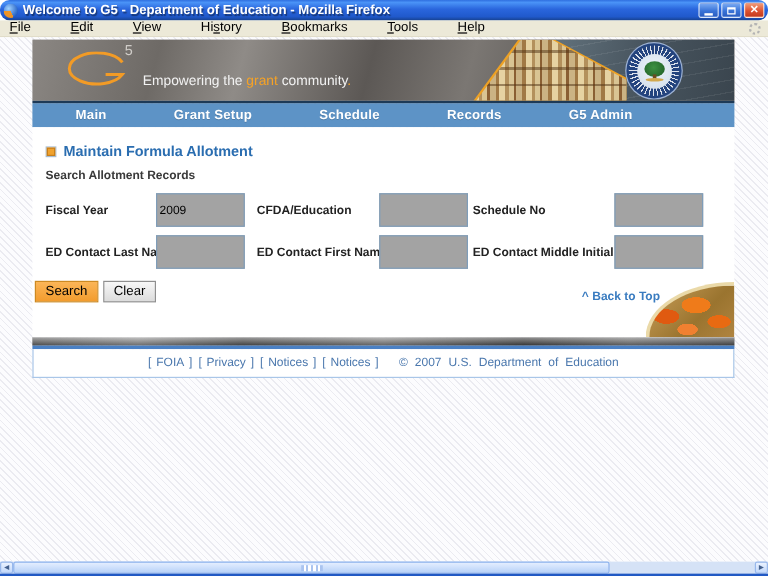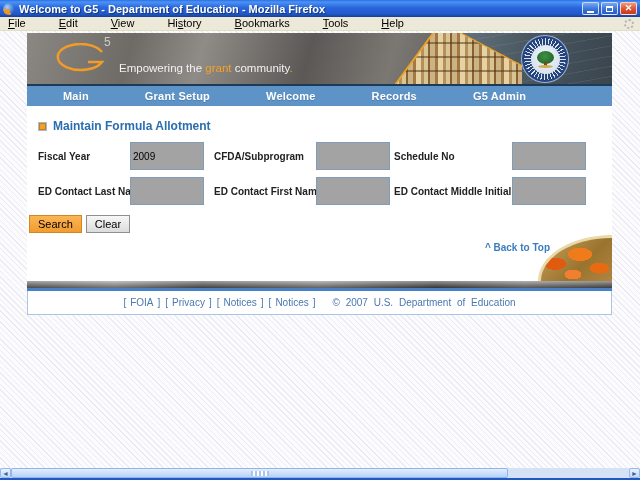--- a/index.html
+++ b/index.html
@@ -2,21 +2,21 @@
 <html style="--accent-orange: #f5a226; --nav-blue: #5d93c6; --title-blue: #2a6db0; --footer-blue: #4a77ad; --titlebar-blue: #2f6fe0; --search-button-orange: #f29c2e;"><head>
 <meta charset="utf-8">
 <style>
   * { margin:0; padding:0; box-sizing:border-box; }
   html,body { width:640px; height:480px; overflow:hidden;
     font-family:"Liberation Sans", sans-serif; background:#fff; }
   .window { position:relative; width:640px; height:480px; background:#fff; }
 
   
   .titlebar { height:17px; display:flex; align-items:center; padding:0 3px;
-    background:linear-gradient(180deg,#2f6fe0 0%,#4a93f7 12%,#2a66dd 45%,#2059cb 82%,#17418f 100%); }
+    background:linear-gradient(180deg,#2f6fe0 0%,#4a93f7 12%,#2a66dd 45%,#2059cb 82%,#17418f 100%);border-radius:8px; }
   .ff-icon { width:12px; height:12px; border-radius:50%; flex:0 0 auto;
     background:
       conic-gradient(from 160deg, rgba(247,148,29,.95) 0 110deg, transparent 110deg),
       radial-gradient(circle at 35% 35%, #9fd2ff, #2a66c8 70%, #16408c 100%); }
   .win-title { flex:1; margin-left:4px; color:#fff; font-size:11px; font-weight:bold;
     white-space:nowrap; overflow:hidden; text-shadow:1px 1px 1px rgba(0,0,0,.45); }
   .winbtns { display:flex; gap:2px; }
   .wbtn { width:17px; height:13px; border-radius:2px; border:1px solid rgba(255,255,255,.75);
     display:flex; align-items:center; justify-content:center;
     background:linear-gradient(180deg,#79a9f2 0%,#3a74d8 55%,#2a5cc0 100%); }
@@ -181,35 +181,36 @@
             <span class="tree-top"></span>
             <span class="tree-trunk"></span>
             <span class="tree-ground"></span>
           </span>
         </span>
       </div>
 
       <div class="navbar">
         <span class="nav-item">Main</span>
         <span class="nav-item">Grant Setup</span>
-        <span class="nav-item">Welcome</span>
+        <span class="nav-item">Schedule</span>
         <span class="nav-item">Records</span>
         <span class="nav-item">G5 Admin</span>
       </div>
 
       <div class="main">
         <div class="title-row">
           <span class="bullet"></span>
           <a href="#" class="page-title">Maintain Formula Allotment</a>
         </div>
+        <div class="section-title">Search Allotment Records</div>
 
         <div class="form-grid">
           <span class="f-label">Fiscal Year</span>
           <input class="f-input" type="text" value="2009" style="">
-          <span class="f-label">CFDA/Subprogram</span>
+          <span class="f-label">CFDA/Education</span>
           <input class="f-input" type="text" value="" style="">
           <span class="f-label">Schedule No</span>
           <input class="f-input" type="text" value="" style="">
 
           <span class="f-label">ED Contact Last Name</span>
           <input class="f-input" type="text" value="" style="">
           <span class="f-label">ED Contact First Name</span>
           <input class="f-input" type="text" value="" style="">
           <span class="f-label">ED Contact Middle Initial</span>
           <input class="f-input" type="text" value="" style="">

